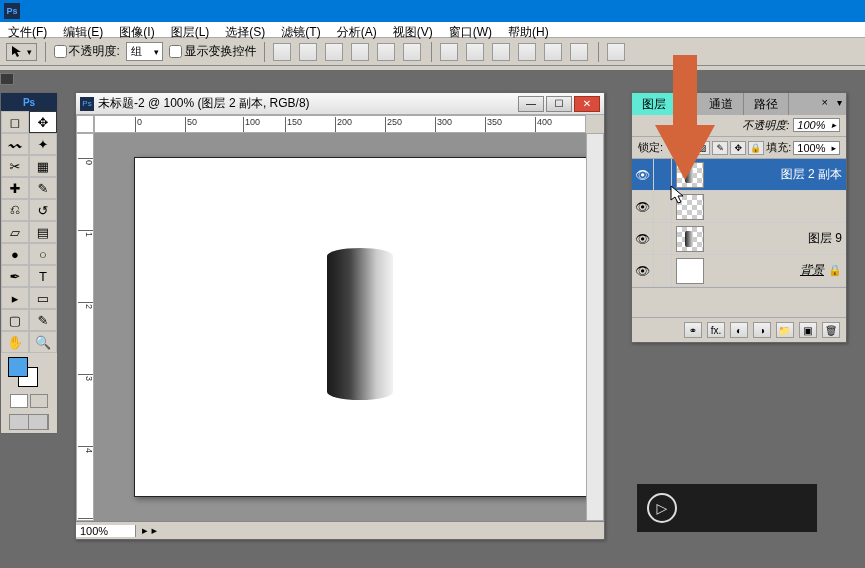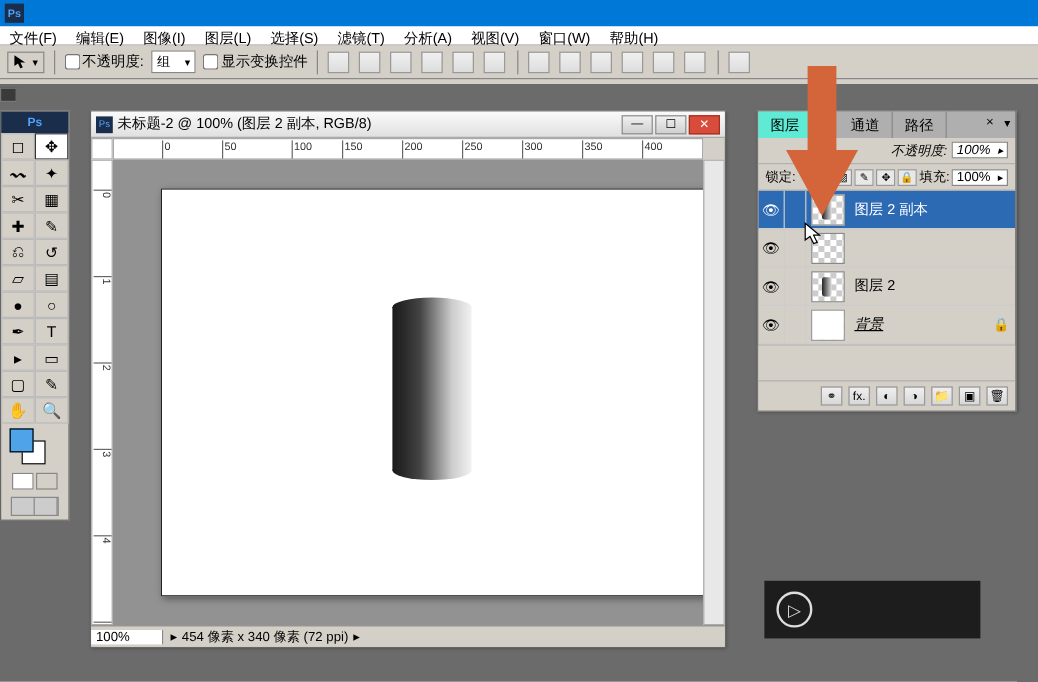--- a/index.html
+++ b/index.html
@@ -85,21 +85,21 @@
     .lock-icon { width: 16px; height: 14px; border: 1px solid #999; background: #e8e8e8; font-size: 9px; display: flex; align-items:center; justify-content:center; }
     
     .layers-list { max-height: 150px; overflow: auto; border-bottom: 1px solid #aaa; }
     .layer-row { display: flex; align-items: center; height: 32px; border-bottom: 1px solid #ccc; background: #d4d0c8; font-size: 12px; cursor: pointer; }
     .layer-row.selected { background: #2d6ab4; color: #fff; }
     .eye-cell { width: 22px; height: 100%; border-right: 1px solid #ccc; display: flex; align-items: center; justify-content: center; font-size: 12px; }
     .link-cell { width: 18px; height: 100%; border-right: 1px solid #ccc; }
     .thumb-cell { width: 28px; height: 26px; margin: 0 4px; border: 1px solid #888; background: #fff; background-image: repeating-conic-gradient(#ccc 0% 25%, #fff 0% 50%); background-size: 10px 10px; position: relative; }
     .thumb-cell.white-fill::after { content:""; position:absolute; inset:0; background:#fff; }
     .thumb-cell .mini-cyl { position: absolute; left: 8px; top: 4px; width: 8px; height: 16px; background: linear-gradient(to right, #222, #ddd); border-radius: 2px; }
-    .layer-name { flex: 1; padding: 0 4px; }
+    .layer-name { flex: 1; padding: 0 4px; text-align: right; }
     .layer-lock { width: 18px; font-size: 11px; }
     .layer-row.selected .layer-name { font-style: normal; }
     .bg-italic { font-style: italic; text-decoration: underline; }
     
     .panel-bottom { height: 24px; background: #d4d0c8; display: flex; align-items: center; justify-content: flex-end; gap: 5px; padding: 0 6px; }
     .panel-btn { width: 18px; height: 16px; border: 1px solid #999; background: linear-gradient(#f0f0f0,#d8d8d8); font-size: 10px; display: flex; align-items: center; justify-content: center; cursor: pointer; }
     
     
     .big-arrow { position: absolute; left: 655px; top: 55px; pointer-events: none; }
     
@@ -253,21 +253,20 @@
           <div class="cyl-body"></div>
           <div class="cyl-bot"></div>
         </div>
       </div>
     </div>
     <div class="scroll-v"></div>
     <div class="statusbar">
       <div class="status-zoom">100%</div>
       <div class="status-info">
         <span>▸</span>
-        <span>454 像素 x 340 像素 (72 ppi)</span>
         <span>▸</span>
       </div>
     </div>
   </div>
 
   <div class="layers-panel">
     <div class="panel-tabs">
       <div class="panel-tab active">图层</div>
       <div class="panel-tab" style="margin-left:22px">通道</div>
       <div class="panel-tab">路径</div>
@@ -306,21 +305,21 @@
         <div class="eye-cell">👁</div>
         <div class="link-cell"></div>
         <div class="thumb-cell"></div>
       </div>
       <div class="layer-row">
         <div class="eye-cell">👁</div>
         <div class="link-cell"></div>
         <div class="thumb-cell">
             <div class="mini-cyl"></div>
           </div>
-        <div class="layer-name">图层 2</div>
+        <div class="layer-name">图层 9</div>
       </div>
       <div class="layer-row">
         <div class="eye-cell">👁</div>
         <div class="link-cell"></div>
         <div class="thumb-cell white-fill"></div>
         <div class="layer-name bg-italic">背景</div>
         <div class="layer-lock">🔒</div>
       </div>
     </div>
     <div style="height:30px;background:#d4d0c8;border-bottom:1px solid #aaa;"></div>

